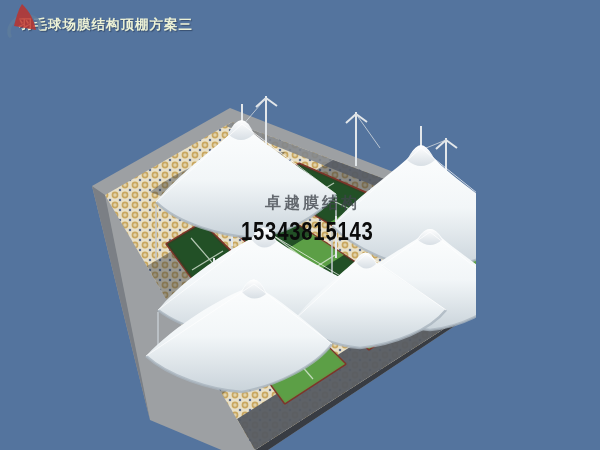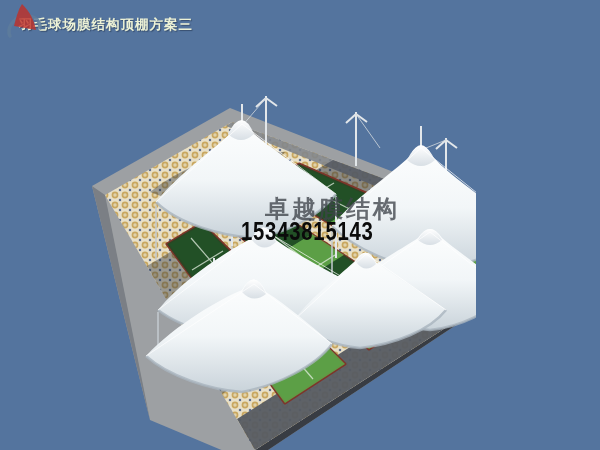--- a/index.html
+++ b/index.html
@@ -1,21 +1,21 @@
 <!DOCTYPE html>
 <html><head>
 <meta charset="utf-8">
 <style>
   html,body{margin:0;padding:0;background:#54749E;}
   .stage{position:relative;width:476px;height:450px;overflow:hidden;
          font-family:"Liberation Sans","DejaVu Sans",sans-serif;background:#54749E;text-align:center;}
   .stage svg{position:absolute;left:0;top:0;}
   .title{position:absolute;left:19px;top:16px;font-size:13.5px;font-weight:700;
          letter-spacing:1px;color:#EDF2D6;text-shadow:1px 1px 1px rgba(20,30,50,.45);}
-  .wm-company{position:absolute;left:265px;top:193px;font-size:24px;font-weight:700;
+  .wm-company{position:absolute;left:265px;top:193px;font-size:16px;font-weight:700;
          letter-spacing:3px;color:#3F444B;opacity:.78;}
   .wm-phone{position:absolute;left:241px;top:216px;font-size:26px;font-weight:600;
          color:#0B0B0B;transform:scaleX(.78);transform-origin:left top;letter-spacing:1px;}
   .wm-logo{position:absolute;left:222px;top:184px;width:48px;height:46px;opacity:.88;}
 </style>
 </head>
 <body>
 
 <div class="stage">
 <svg width="600" height="450" viewBox="0 0 600 450">

